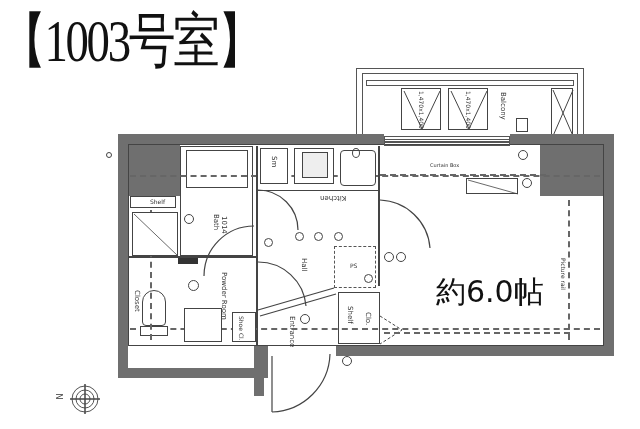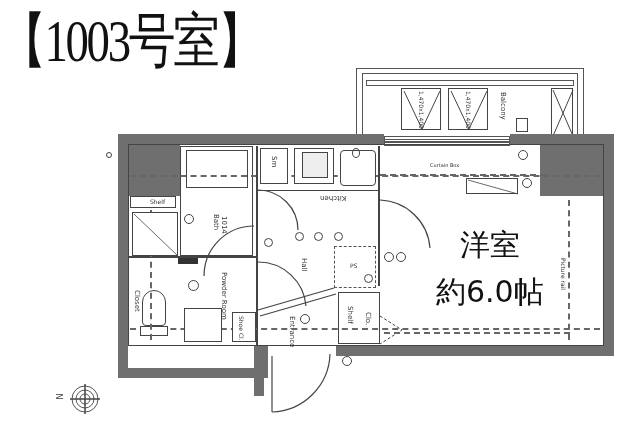--- a/index.html
+++ b/index.html
@@ -145,21 +145,20 @@
     <svg width="52" height="16">
         <line x1="1" y1="1" x2="51" y2="15" stroke="#444" stroke-width="0.8"></line>
       </svg>
   </div>
   <div class="abs circ" style="left:522px;top:178px;width:10px;height:10px;"></div>
   <div class="abs circ" style="left:518px;top:150px;width:10px;height:10px;"></div>
   <div class="abs dashv" style="left:568px;top:200px;height:140px;"></div>
   <span class="abs lbl" style="left:560px;top:258px;font-size:6px;">Picture rail</span>
   <div class="abs dash" style="left:384px;top:332px;width:186px;"></div>
 
-  <div class="abs big" style="left:460px;top:225px;">洋室</div>
   <div class="abs big" style="left:436px;top:272px;">約6.0帖</div>
 
   <div class="abs circ" style="left:384px;top:252px;width:10px;height:10px;"></div>
   <div class="abs circ" style="left:396px;top:252px;width:10px;height:10px;"></div>
 
   <div class="abs circ" style="left:106px;top:152px;width:6px;height:6px;"></div>
 
   <div class="abs" style="left:68px;top:382px;width:34px;height:34px;">
     <svg width="34" height="34">
       <circle cx="17" cy="17" r="13" fill="none" stroke="#555" stroke-width="1"></circle>

